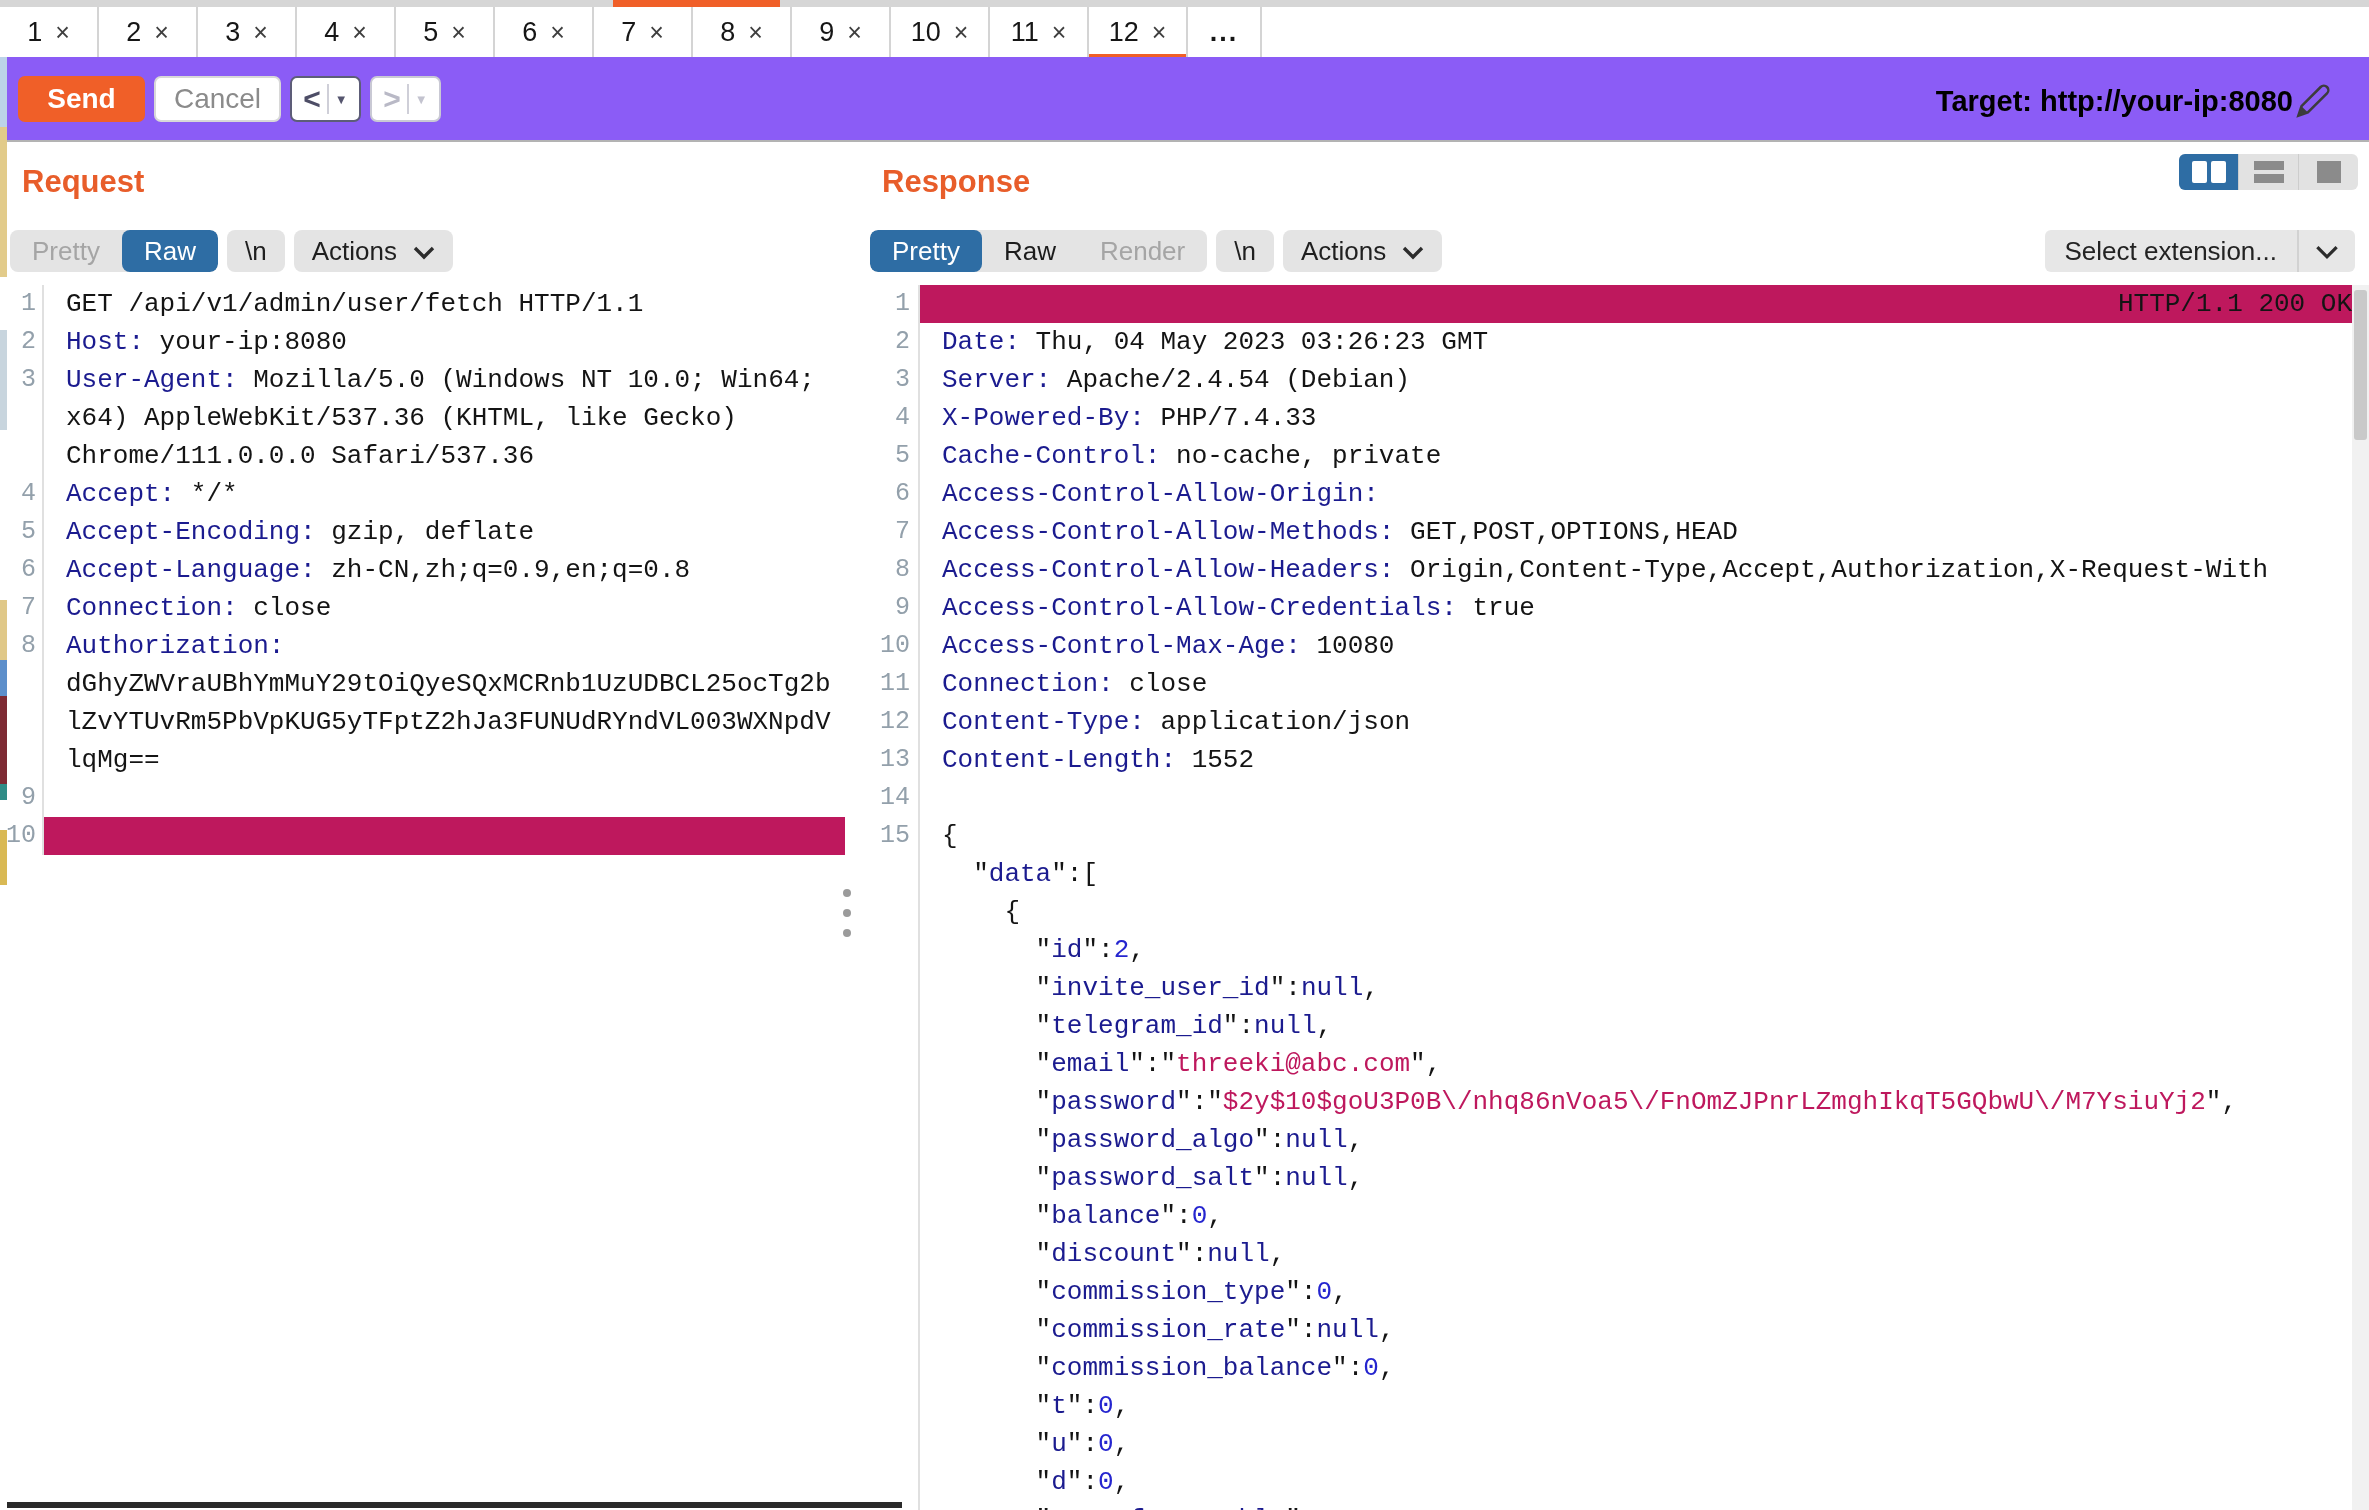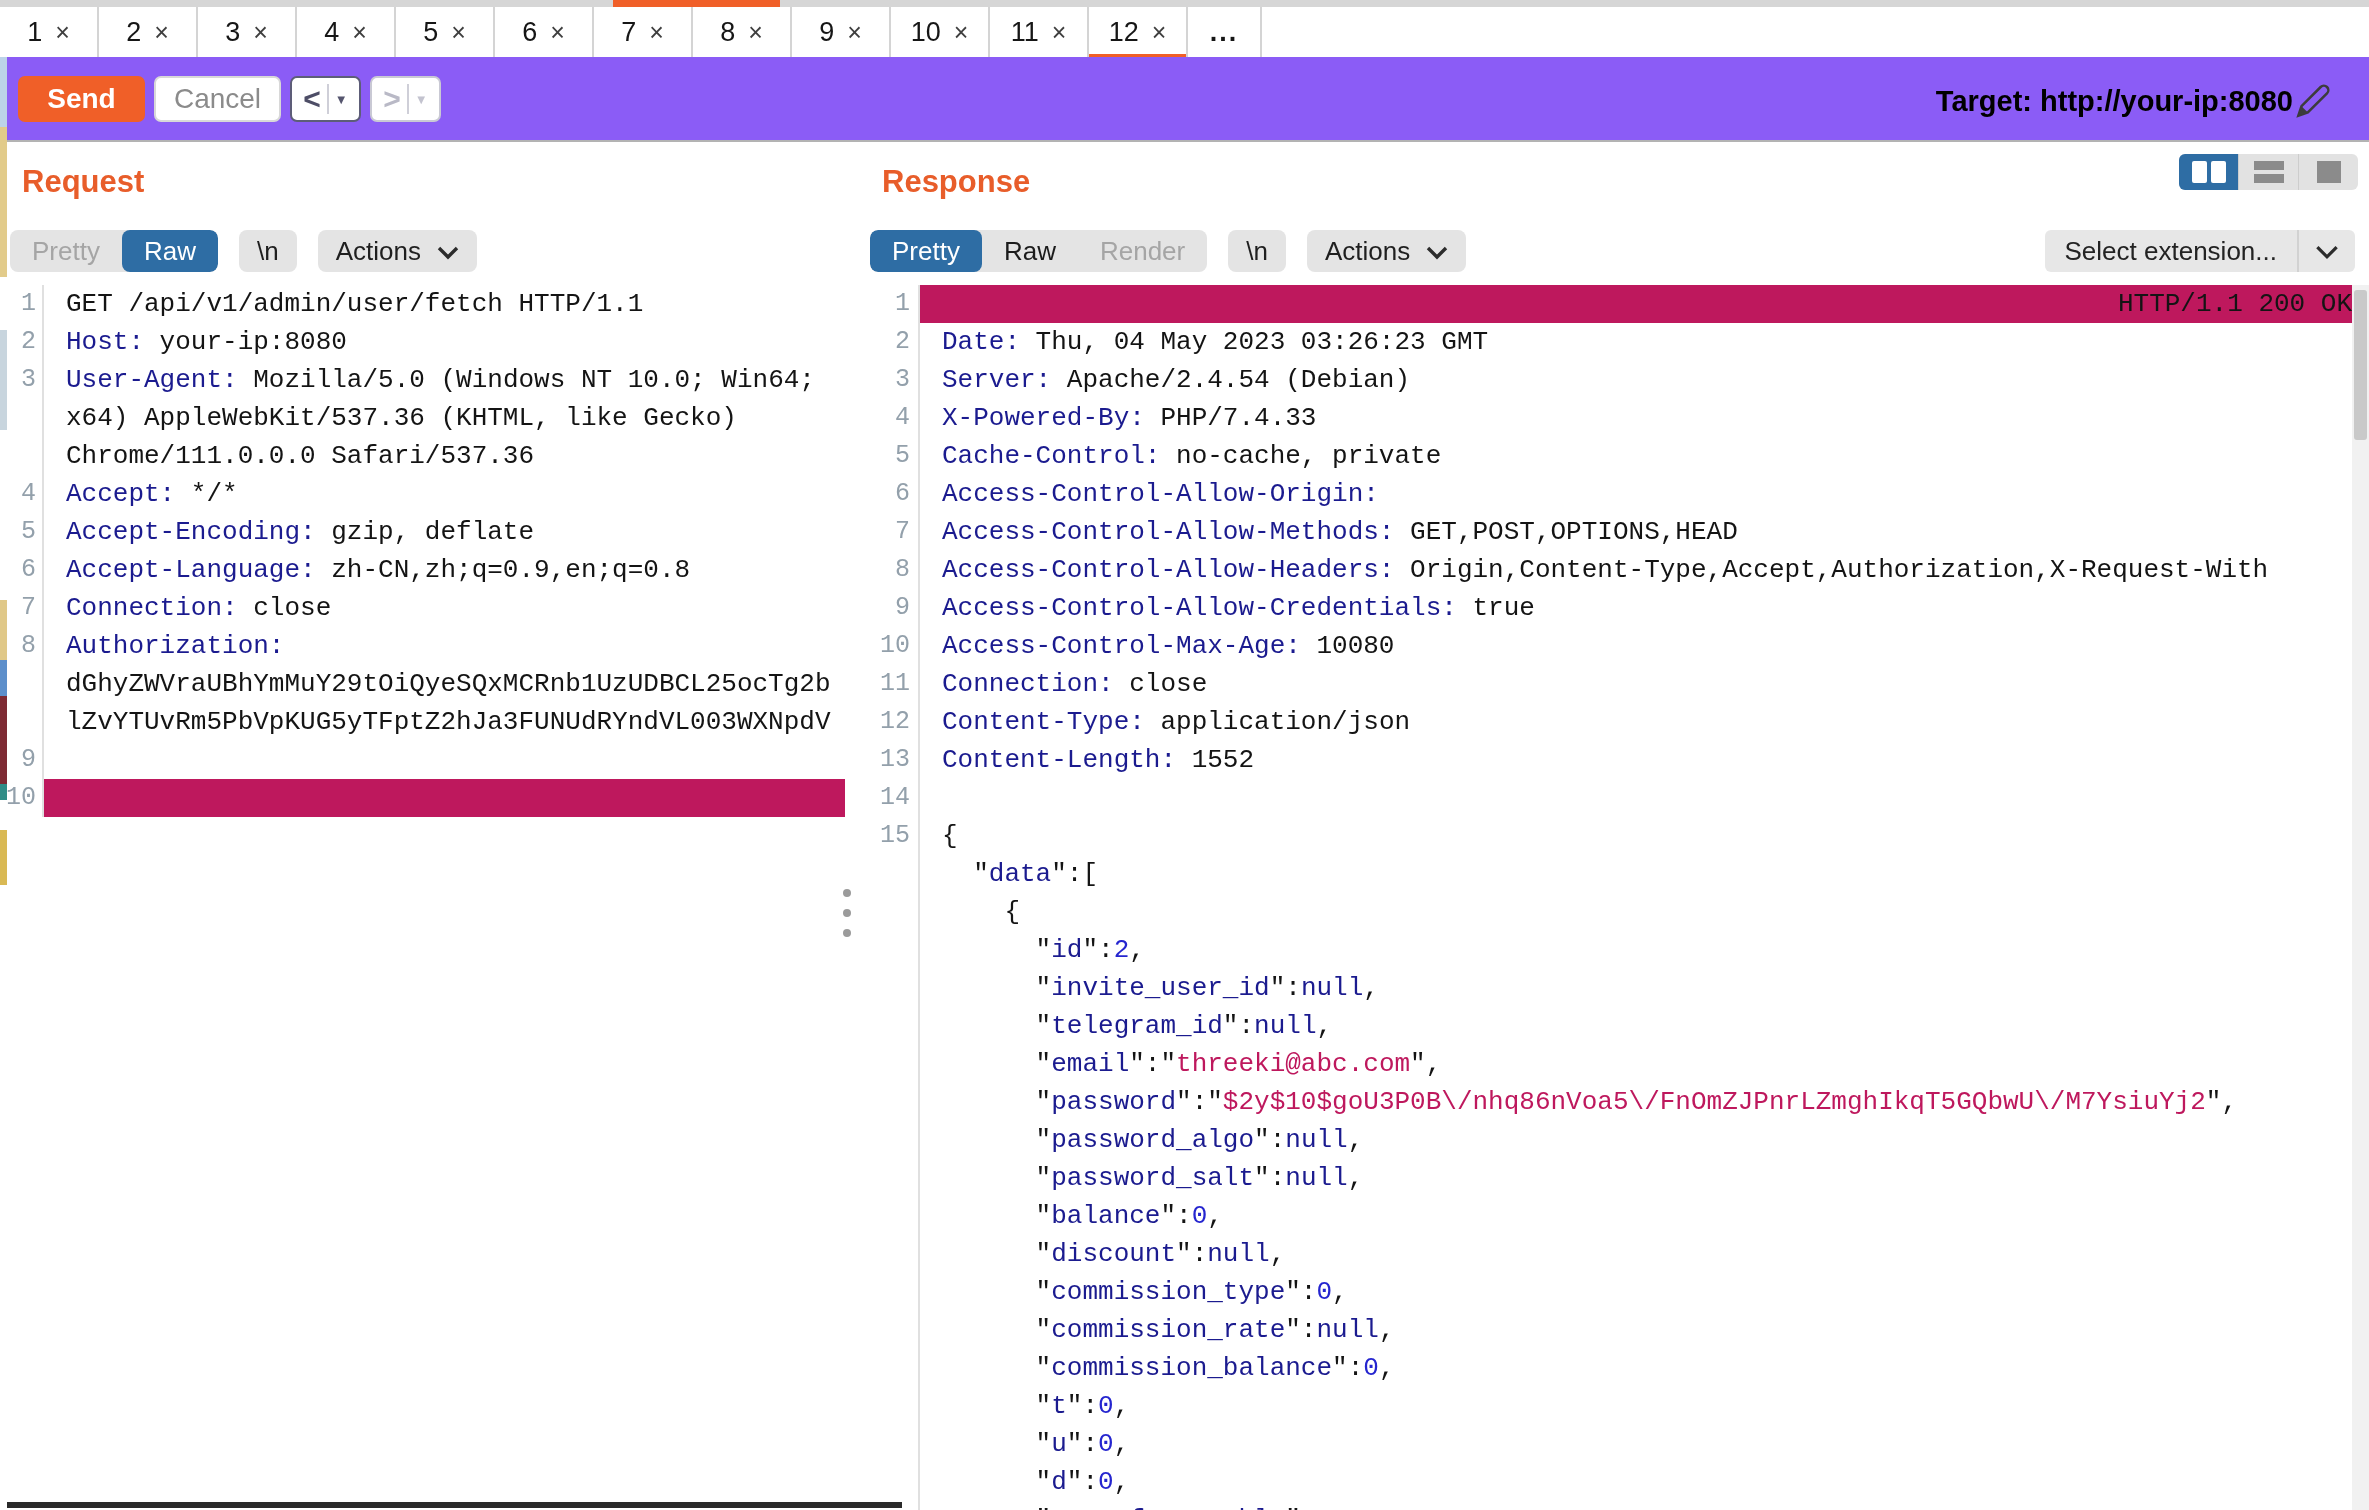--- a/index.html
+++ b/index.html
@@ -29,21 +29,21 @@
   .btn-fwd{left:370px;width:71px;border:2px solid #c9c9d4;background:#fff;}
   .nav-divider{width:2px;height:30px;background:#cfcfd8;margin:0 6px;}
   .nav-caret{font-size:13px;line-height:1;}
   .target-wrap{position:absolute;right:36px;top:24px;display:flex;align-items:center;}
   .target-label{font-size:29px;font-weight:bold;color:#000;}
   
   .panel{position:absolute;top:142px;height:1368px;background:#fff;}
   .panel-request{left:0;width:845px;}
   .panel-response{left:860px;width:1509px;}
   .panel-title{position:absolute;left:22px;top:22px;font-size:31px;font-weight:bold;color:#e85d2a;}
-  .chip-row{position:absolute;left:10px;top:88px;display:flex;align-items:flex-start;gap:21px;height:42px;}
+  .chip-row{position:absolute;left:10px;top:88px;display:flex;align-items:flex-start;gap:9px;height:42px;}
   .chip-group{display:flex;height:42px;background:#e4e4e4;border-radius:8px;overflow:hidden;}
   .chip{display:flex;align-items:center;justify-content:center;padding:0 22px;font-size:26px;color:#1c1c1c;cursor:pointer;}
   .chip.selected{background:#2e6da4;color:#fff;border-radius:8px;}
   .chip.muted{color:#a5a5a5;}
   .chip-single{height:42px;background:#e4e4e4;border-radius:8px;display:flex;align-items:center;
     padding:0 18px;font-size:26px;cursor:pointer;gap:12px;}
   .chev{display:inline-block;margin-left:4px;}
   
   .view-toggle{position:absolute;right:11px;top:12px;display:flex;height:36px;border-radius:6px;overflow:hidden;background:#e2e2e2;}
   .vt-seg{width:59px;display:flex;align-items:center;justify-content:center;gap:4px;cursor:pointer;border-right:1px solid #cdcdcd;}
@@ -233,20 +233,24 @@
       </div>
       <div class="row">
         <span class="ln"></span>
         <span class="code"><span class="tok-p">dGhyZWVraUBhYmMuY29tOiQyeSQxMCRnb1UzUDBCL25ocTg2b</span></span>
       </div>
       <div class="row">
         <span class="ln"></span>
         <span class="code"><span class="tok-p">lZvYTUvRm5PbVpKUG5yTFptZ2hJa3FUNUdRYndVL003WXNpdV</span></span>
       </div>
       <div class="row">
+        <span class="ln"></span>
+        <span class="code"><span class="tok-p">lqMg==</span></span>
+      </div>
+      <div class="row">
         <span class="ln">9</span>
         <span class="code"></span>
       </div>
       <div class="row hl">
         <span class="ln">10</span>
         <span class="code"></span>
       </div>
     </div>
 </div>
 

